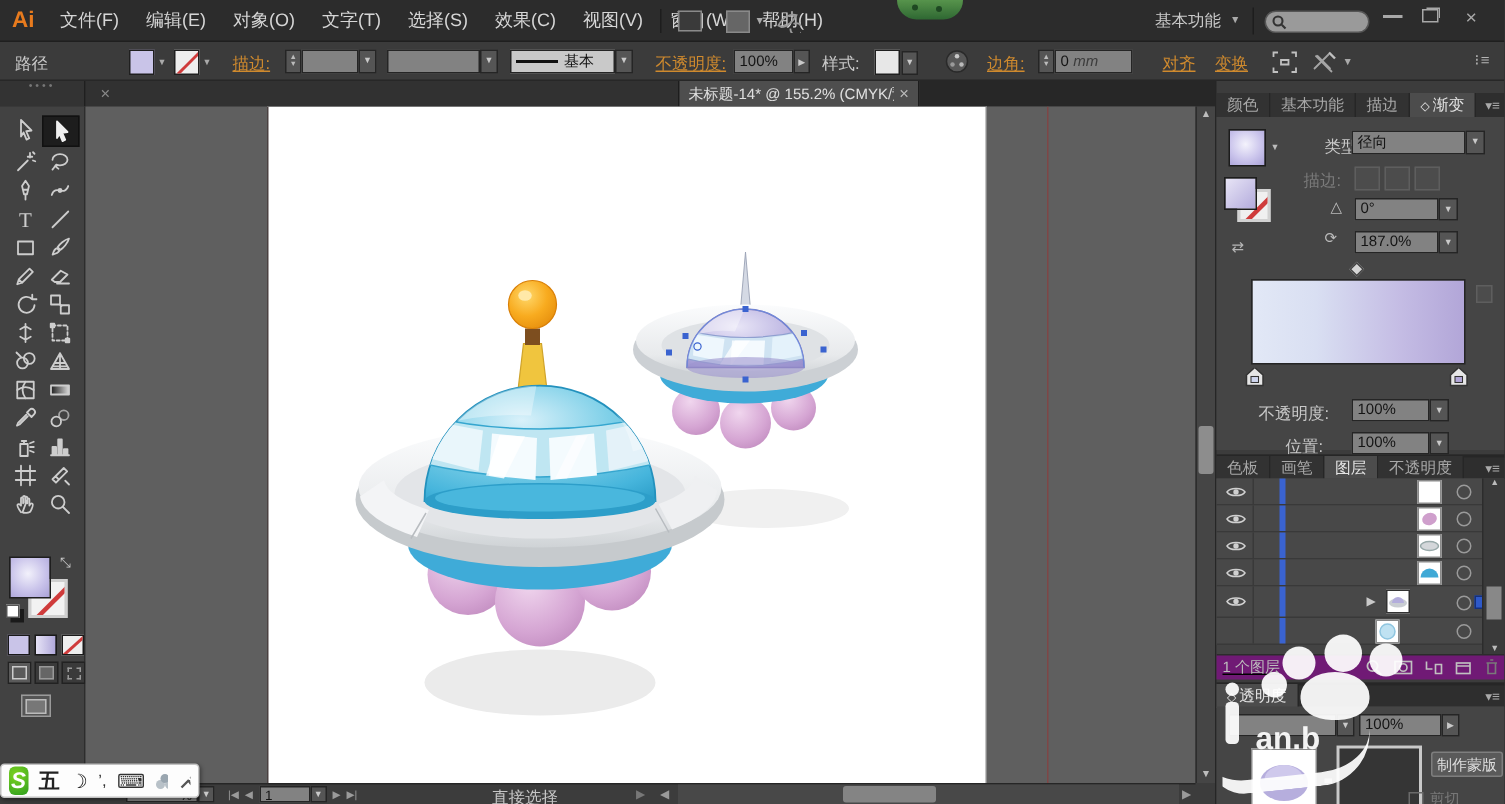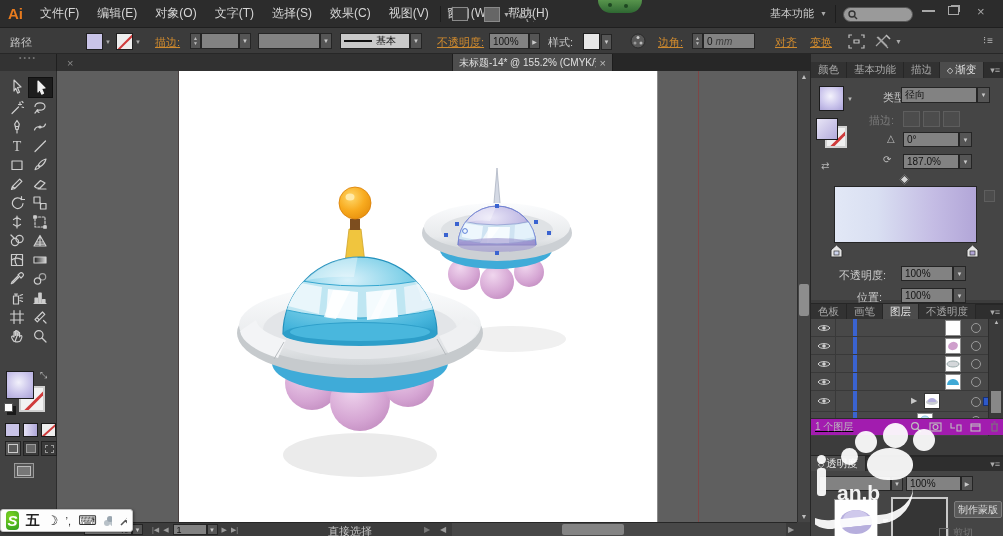--- a/index.html
+++ b/index.html
@@ -615,21 +615,21 @@
         <div class="target" style="left:160px;"></div>
       </div>
 
       <div style="position:absolute;right:0;top:0;width:15px;height:117px;background:#3a3a3a;border-left:1px solid #2c2c2c;">
         <div style="color:#bbb;font-size:6px;text-align:center;">▲</div>
         <div style="position:absolute;left:2px;top:72px;width:10px;height:22px;background:#888;"></div>
         <div style="position:absolute;bottom:0;width:100%;color:#bbb;font-size:6px;text-align:center;">▼</div>
       </div>
     </div>
 
-    <div class="f row" style="left:0;top:364px;width:193px;height:17px;background:#a21caf;border-top:1px solid #2c2c2c;padding:0 4px;text-decoration:underline;">
+    <div class="f row" style="left:0;top:382px;width:193px;height:17px;background:#701a75;border-top:1px solid #2c2c2c;padding:0 4px;text-decoration:underline;">
       <span style="font-size:10px;color:#bdbdbd;">1 个图层</span>
       <div style="margin-left:auto;display:flex;align-items:center;gap:7px;">
         <svg width="12" height="12" style="stroke:#c0c0c0;fill:none;stroke-width:1.2;">
             <circle cx="5" cy="5" r="3.4"></circle>
             <path d="M7.5 7.5l3.5 3.5"></path>
           </svg>
         <svg width="13" height="12" style="stroke:#c0c0c0;fill:none;stroke-width:1.1;">
             <rect x="1" y="2" width="11" height="8"></rect>
             <circle cx="6.5" cy="6" r="2.5"></circle>
           </svg>

